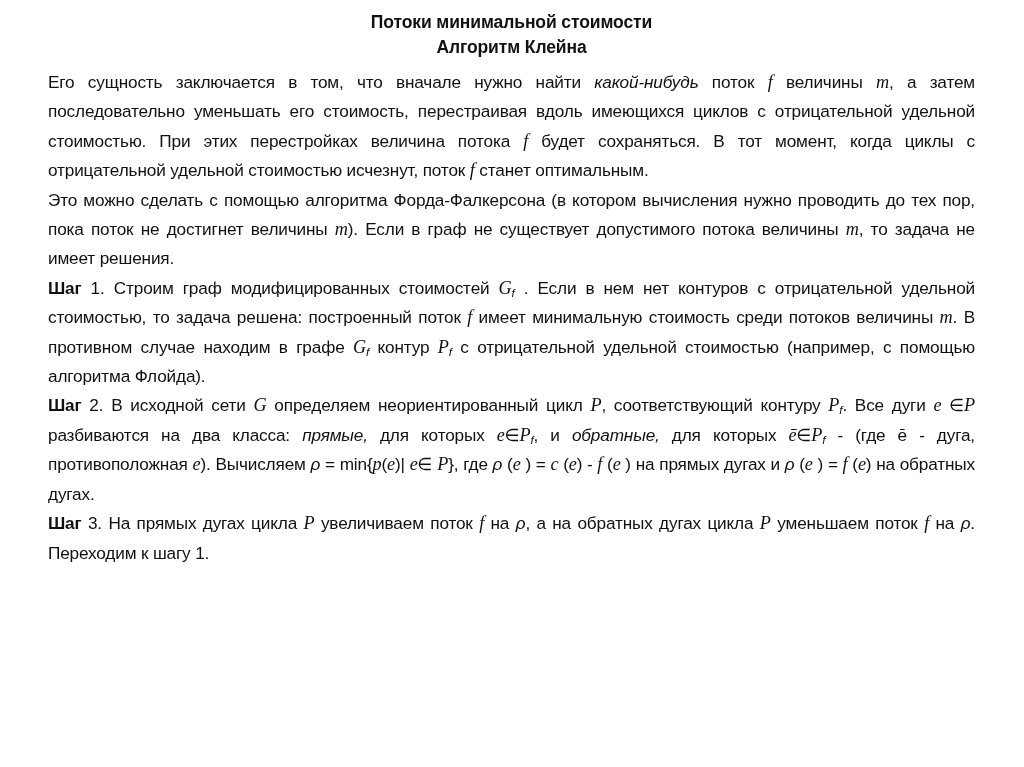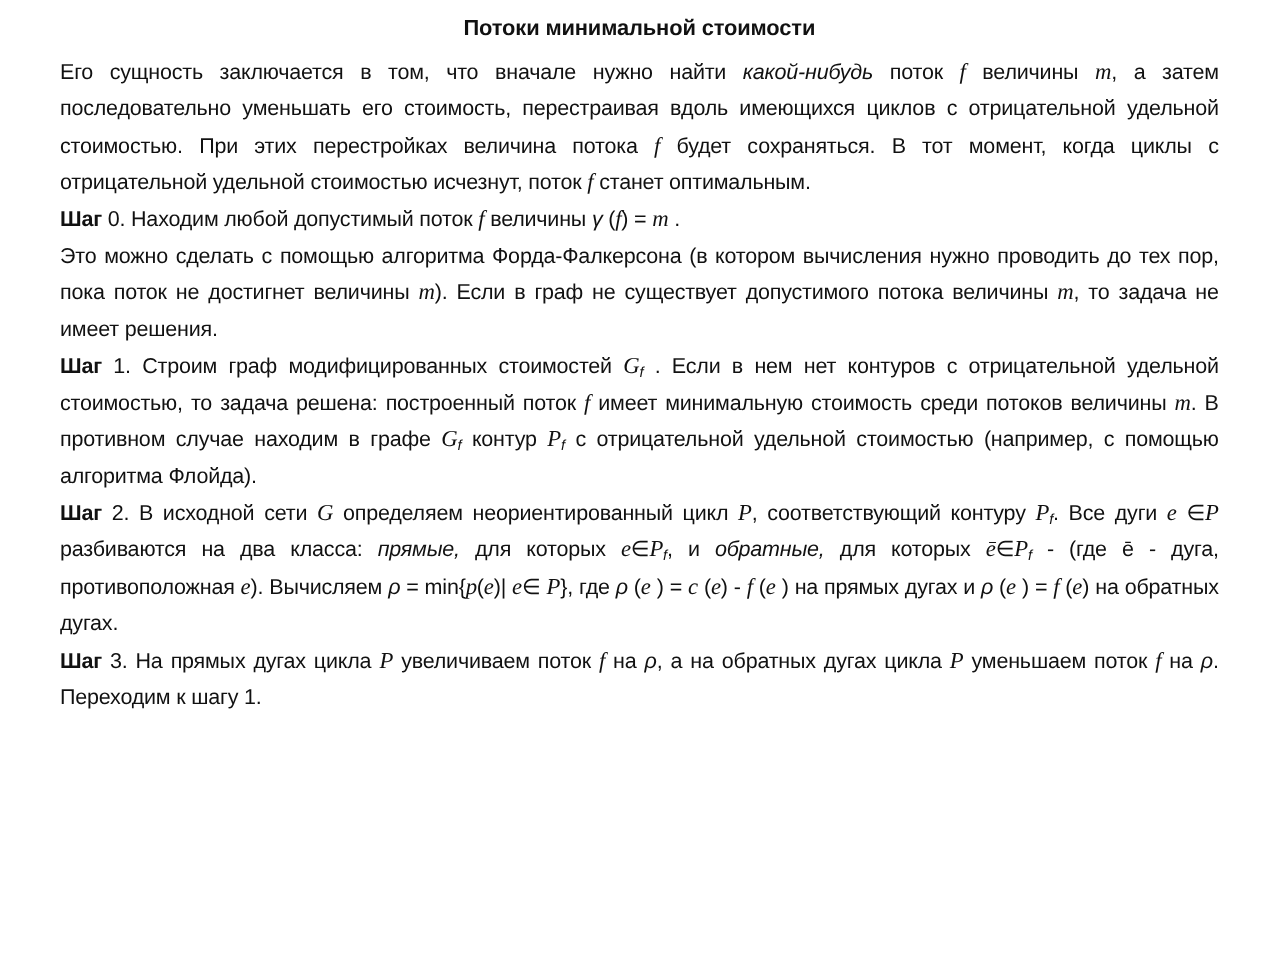--- a/index.html
+++ b/index.html
@@ -84,31 +84,29 @@
 
   .nowrap { white-space: nowrap; }
 </style>
 </head>
 <body>
 
 <div class="page">
 
   <h1 class="doc-title">
     <span class="title-line">Потоки минимальной стоимости</span>
+    <span class="title-line">Алгоритм Клейна</span>
   </h1>
 
   <div class="body-block">
 
     <p class="para lead">
       <span>Его сущность заключается в том, что вначале нужно найти </span><i class="it">какой-нибудь</i><span> поток </span><span class="mv">f</span><span> величины </span><span class="mv">m</span><span>, а затем последовательно уменьшать его стоимость, перестраивая вдоль имеющихся циклов с отрицательной удельной стоимостью. При этих перестройках величина потока </span><span class="mv">f</span><span> будет сохраняться. В тот момент, когда циклы с отрицательной удельной стоимостью исчезнут, поток </span><span class="mv">f</span><span> станет оптимальным.</span>
     </p>
 
-    <p class="para">
-      <span class="step-label">Шаг</span><span> 0. Находим любой допустимый поток </span><span class="mv">f</span><span> величины </span><span class="mv-sans">γ</span><span> (</span><span class="mv">f</span><span>) = </span><span class="mv">m</span><span> .</span>
-    </p>
 
     <p class="para">
       <span>Это можно сделать с помощью алгоритма Форда-Фалкерсона (в котором вычисления нужно проводить до тех пор, пока поток не достигнет величины </span><span class="mv">m</span><span>). Если в граф не существует допустимого потока величины </span><span class="mv">m</span><span>, то задача не имеет решения.</span>
     </p>
 
     <p class="para">
       <span class="step-label">Шаг</span><span> 1. Строим граф модифицированных стоимостей </span><span class="nowrap"><span class="mv">G</span><sub>f</sub></span><span> . Если в нем  нет контуров с отрицательной удельной стоимостью, то задача решена: построенный поток </span><span class="mv">f</span><span> имеет минимальную стоимость среди потоков величины </span><span class="mv">m</span><span>. В противном случае находим в графе </span><span class="nowrap"><span class="mv">G</span><sub>f</sub></span><span> контур </span><span class="nowrap"><span class="mv">P</span><sub>f</sub></span><span> с отрицательной удельной стоимостью (например, с помощью алгоритма Флойда).</span>
     </p>
 
     <p class="para">

